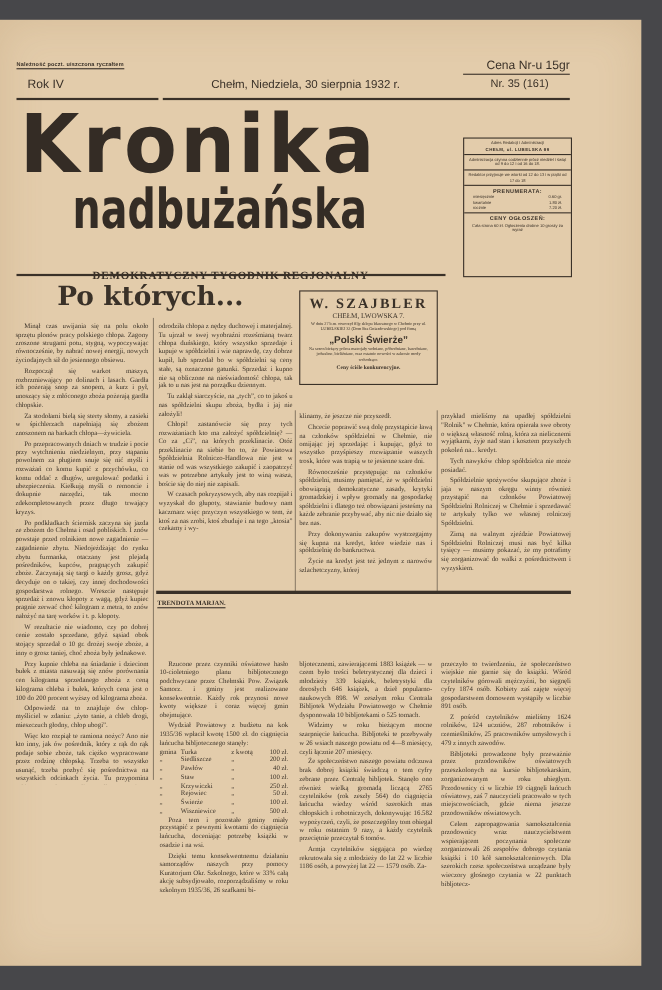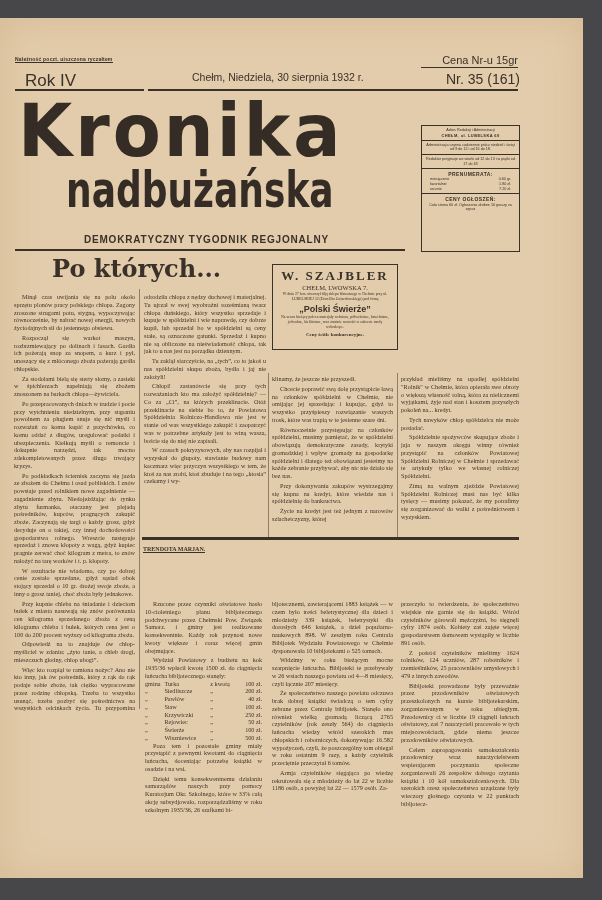--- a/index.html
+++ b/index.html
@@ -3,21 +3,21 @@
 <meta charset="utf-8">
 <style>
   html, body { margin:0; padding:0; }
   body { width:602px; height:900px; background:#47474a; position:relative; overflow:hidden; font-family:"DejaVu Serif", serif; color:#3a3128; }
   .page { position:absolute; left:0; top:18px; width:583px; height:860px; background:#e3ccab; box-shadow: inset 0 0 40px rgba(150,110,60,0.18); }
   .abs { position:absolute; }
   .rule { position:absolute; background:#3a3128; }
   .tiny { font-family:"Liberation Sans", sans-serif; font-size:5px; font-weight:bold; letter-spacing:0.2px; }
   .meta { font-family:"Liberation Sans", sans-serif; font-size:10.5px; color:#3a3128; }
   .mast { font-family:"DejaVu Sans", sans-serif; font-weight:bold; color:#342c25; letter-spacing:1px; line-height:1; }
-  .tagline { font-family:Liberation Sans, sans-serif; font-size:10px; font-weight:bold; letter-spacing:0.8px; }
+  .tagline { font-family:Liberation Serif, serif; font-size:10px; font-weight:bold; letter-spacing:0.8px;margin-top:12px; }
   .infobox { position:absolute; left:421px; top:107px; width:97px; height:125px; border:1px solid #3a3128; font-family:"Liberation Sans", sans-serif; font-size:3.7px; text-align:center; line-height:1.25; }
   .infobox .sec { border-bottom:0.8px solid #3a3128; padding:2px 2px; }
   .infobox .sec:last-child { border-bottom:none; }
   .infobox .h { font-weight:bold; font-size:5px; letter-spacing:0.4px; }
   .infobox .row { display:flex; justify-content:space-between; padding:0 6px; }
   .headline { font-family:"DejaVu Serif", serif; font-weight:bold; }
   .col { position:absolute; font-family:"Liberation Serif", serif; font-size:6.2px; line-height:7.75px; text-align:justify; color:#3d342a; }
   .col p { margin:0 0 2px 0; text-indent:8px; }
   .ad1 { position:absolute; left:272px; top:246px; width:124px; height:84px; border:1.6px solid #3a3128; text-align:center; font-family:"Liberation Serif", serif; }
   .ad2 { position:absolute; left:403px; top:246px; width:115px; height:106px; border:2.4px double #3a3128; text-align:center; font-family:"Liberation Serif", serif; }
@@ -28,23 +28,23 @@
   .table-list .c3 { width:30px; }
   .table-list .c4 { width:20px; text-align:right; }
 </style>
 </head>
 <body>
 
 <div class="page">
 
   <div class="abs tiny" style="left:15px; top:38px; border-bottom:0.8px solid #3a3128;">Należność poczt. uiszczona ryczałtem</div>
   <div class="abs meta" style="left:421px; top:36px; font-size:11px; width:97px; text-align:right; border-bottom:1.4px solid #3a3128; padding-bottom:1px;">Cena Nr-u 15gr</div>
-  <div class="abs meta" style="left:25px; top:53px; font-size:17px;">Rok IV</div>
+  <div class="abs meta" style="left:25px; top:53px; font-size:11px;">Rok IV</div>
   <div class="abs meta" style="left:192px; top:53px; font-size:10.5px;">Chełm, Niedziela, 30 sierpnia 1932 r.</div>
-  <div class="abs meta" style="left:446px; top:53px; font-size:14px;">Nr. 35 (161)</div>
+  <div class="abs meta" style="left:446px; top:53px; font-size:10px;">Nr. 35 (161)</div>
   <div class="rule" style="left:15px; top:71px; width:129px; height:2px;"></div>
   <div class="rule" style="left:148px; top:71px; width:370px; height:2px;"></div>
 
   <div class="abs mast" style="left:18px; top:78px; font-size:70px; letter-spacing:3px; transform:scaleY(1.05);">Kronika</div>
   <div class="abs mast" style="left:66px; top:147px; font-size:50px; letter-spacing:0px; transform:scaleX(0.72); transform-origin:left top;">nadbużańska</div>
   <div class="abs tagline" style="left:84px; top:216px;">DEMOKRATYCZNY TYGODNIK REGJONALNY</div>
   <div class="rule" style="left:15px; top:231px; width:390px; height:2px;"></div>
 
   <div class="infobox">
     <div class="sec">

